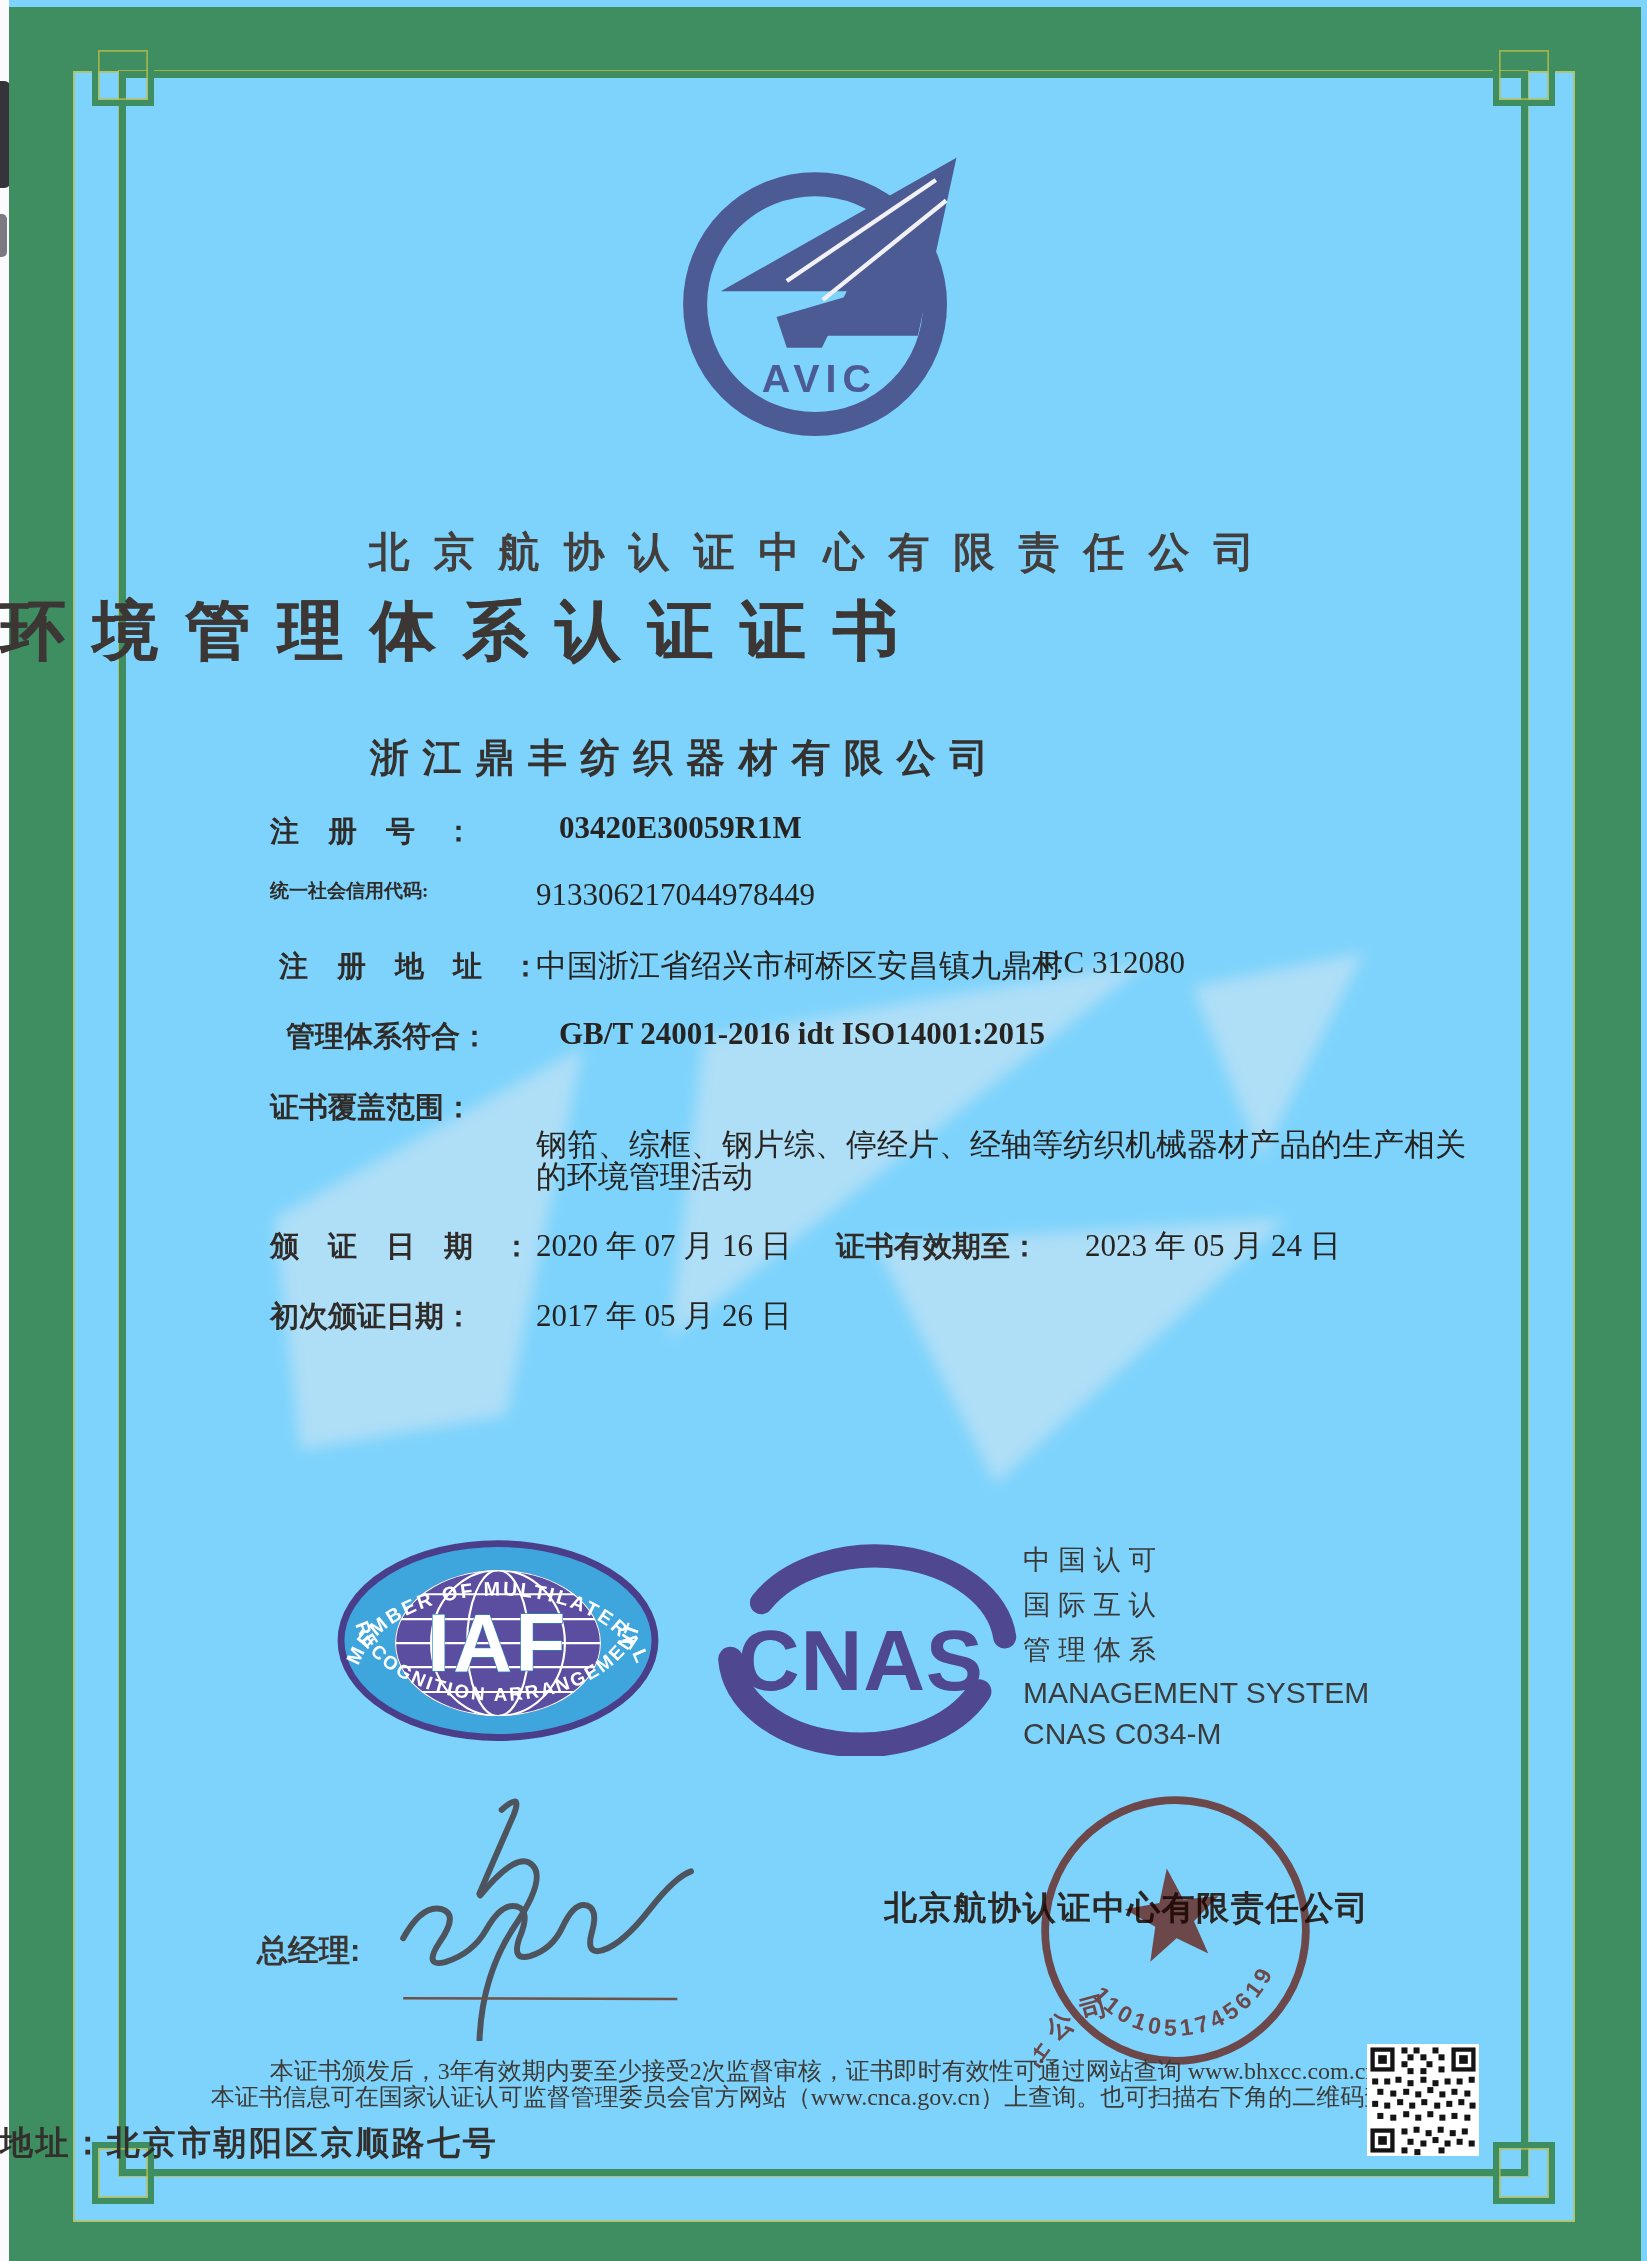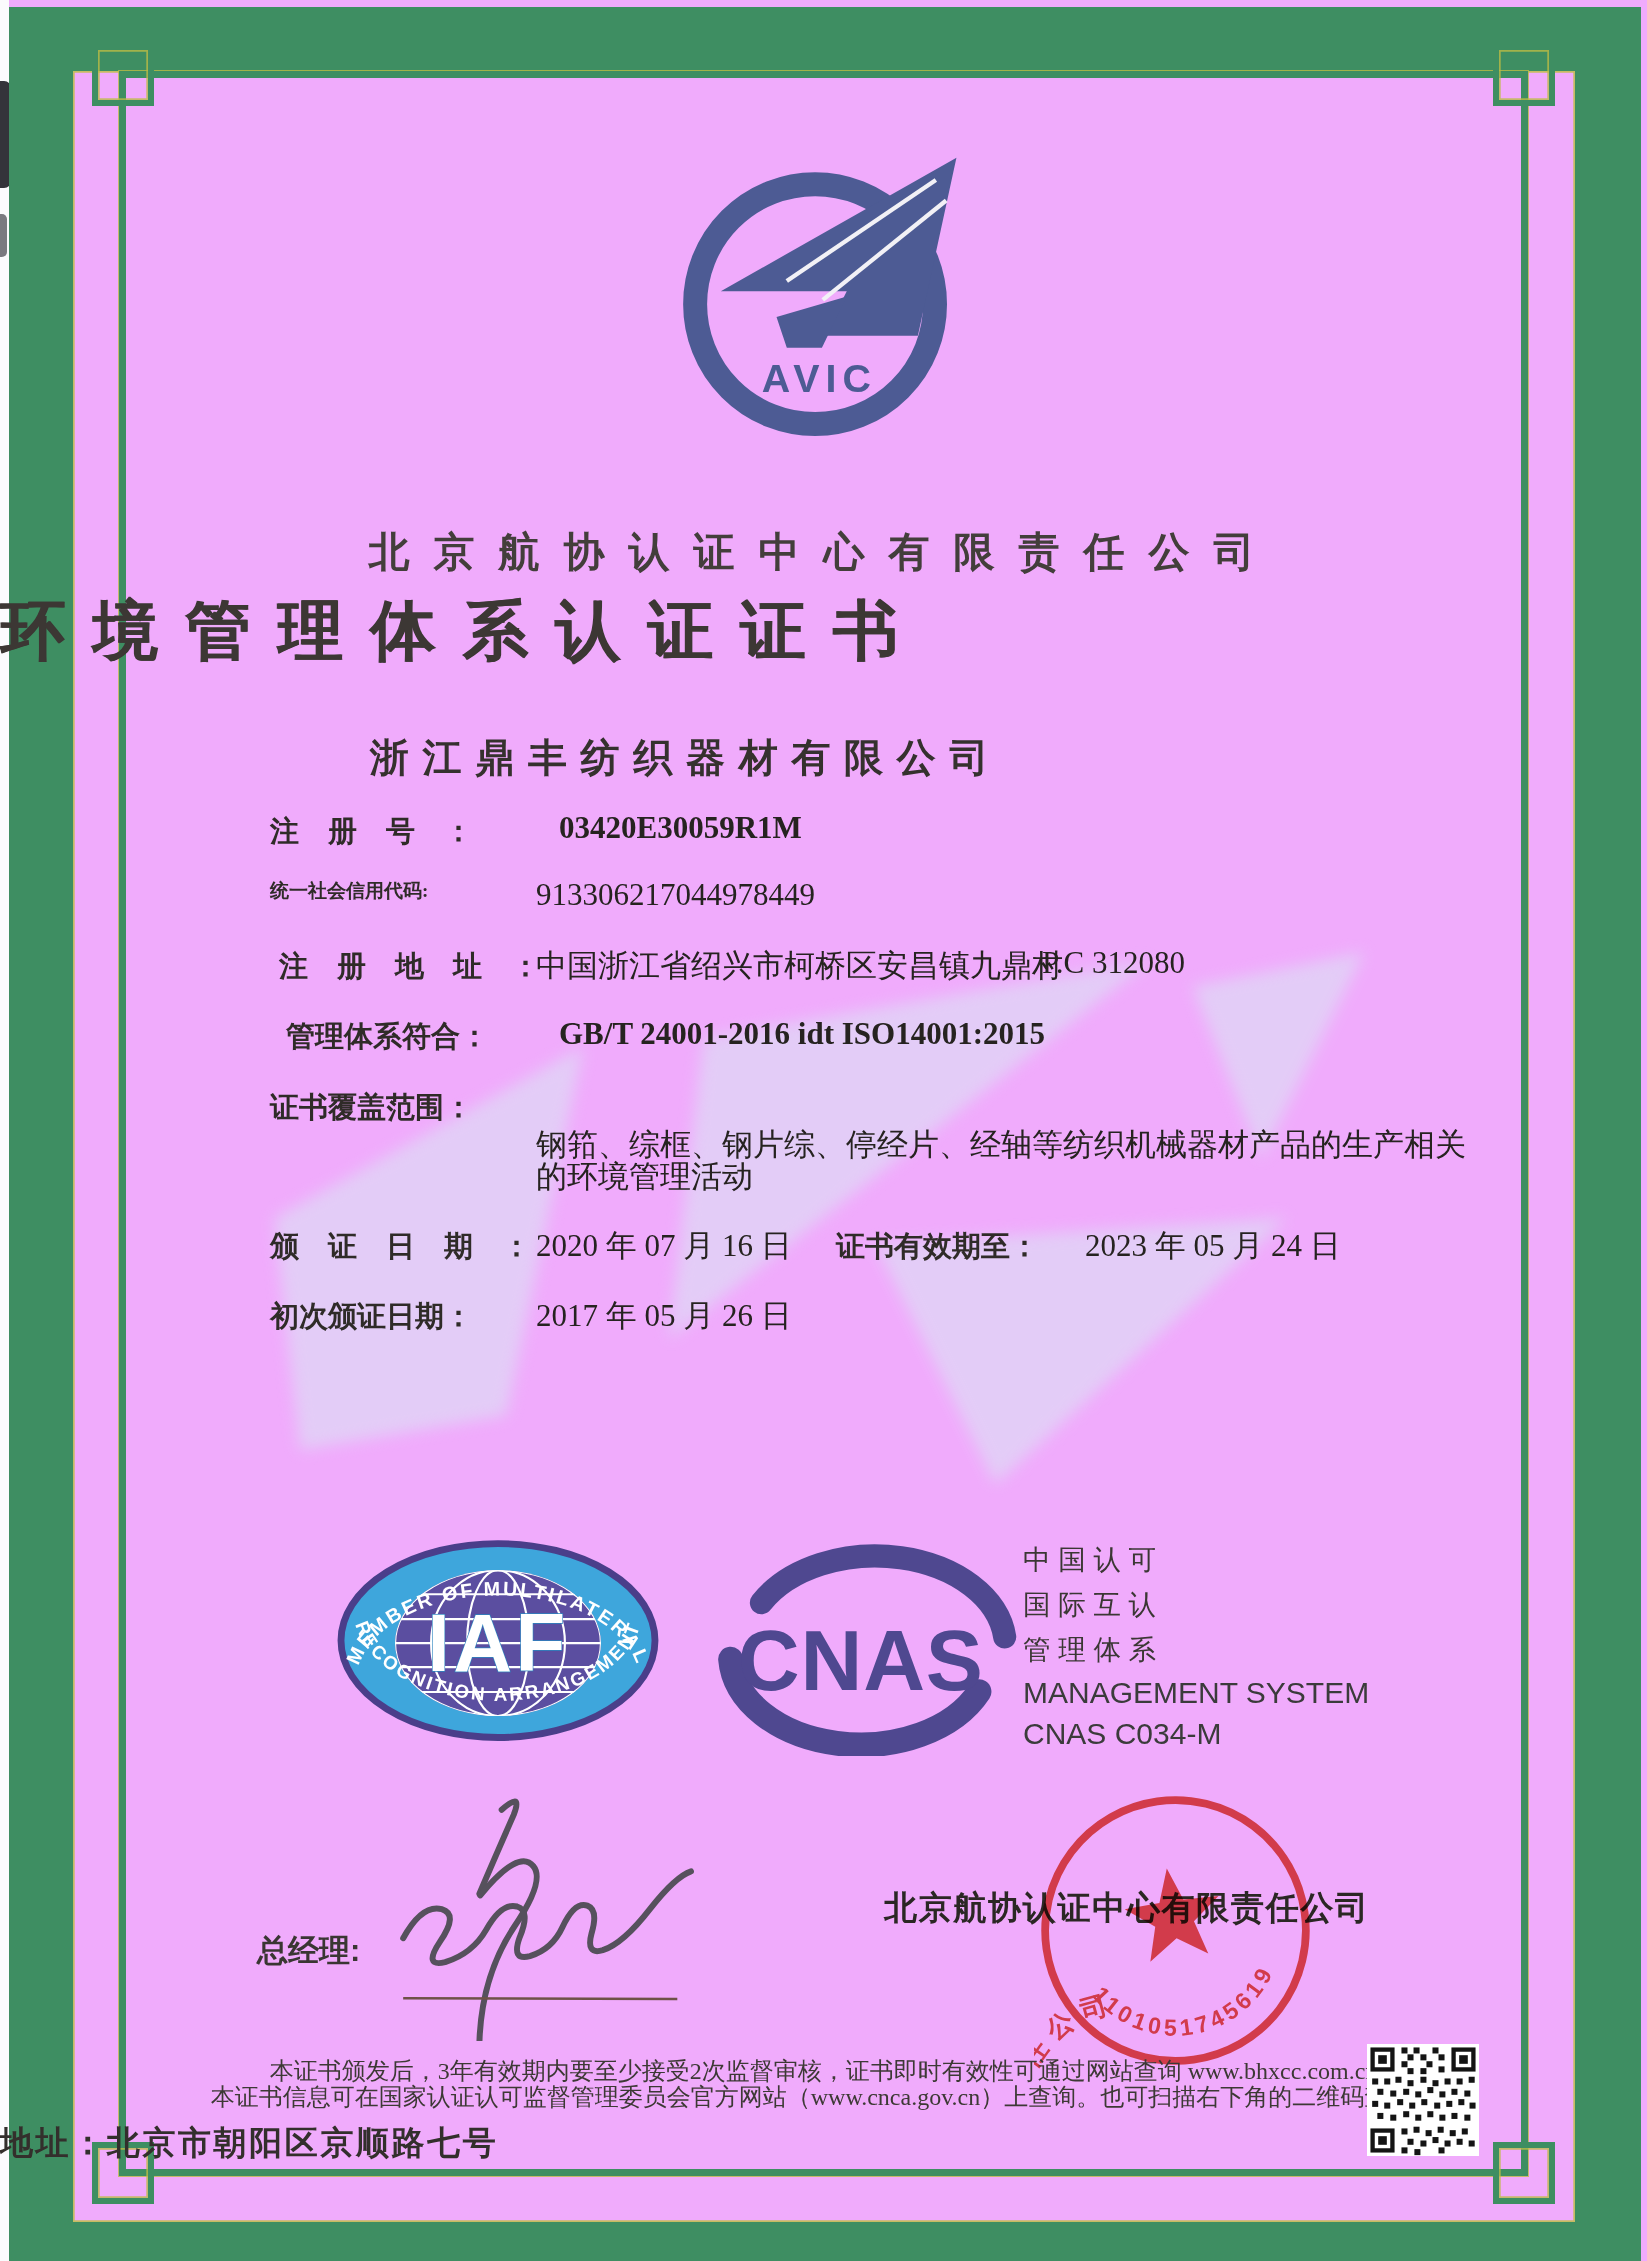--- a/index.html
+++ b/index.html
@@ -1,16 +1,16 @@
 <!DOCTYPE html>
 <html style="font-size:13.7px"><head>
 <meta charset="utf-8">
 <style>
   html,body{margin:0;padding:0;background:#888;}
-  #page{position:relative;width:1647px;height:2261px;background:#f0abfc;overflow:hidden;
+  #page{position:relative;width:1647px;height:2261px;background:#7dd3fc;overflow:hidden;
         font-family:"Liberation Serif","DejaVu Serif",serif;color:#2D2A27;}
   .abs{position:absolute;}
   .band{left:8.6px;top:6.9px;width:1632px;height:2254px;border-style:solid;border-color:#3E8E62;
         border-width:64px 66px 39px 64px;box-sizing:border-box;
         box-shadow:inset 0 0 0 1.7px rgba(190,190,70,.85);}
   .frame{left:119px;top:71px;width:1409px;height:2105px;border:7.7px solid #3E8E62;
          outline:1.7px solid rgba(188,188,69,.8);box-sizing:border-box;}
   .corner{width:62px;height:62px;border:6.9px solid #3E8E62;box-sizing:border-box;
           box-shadow:inset 0 0 0 1.7px rgba(188,188,69,.8);}
   .label{font-size:29px;font-weight:bold;color:#2F2B28;white-space:nowrap;}

